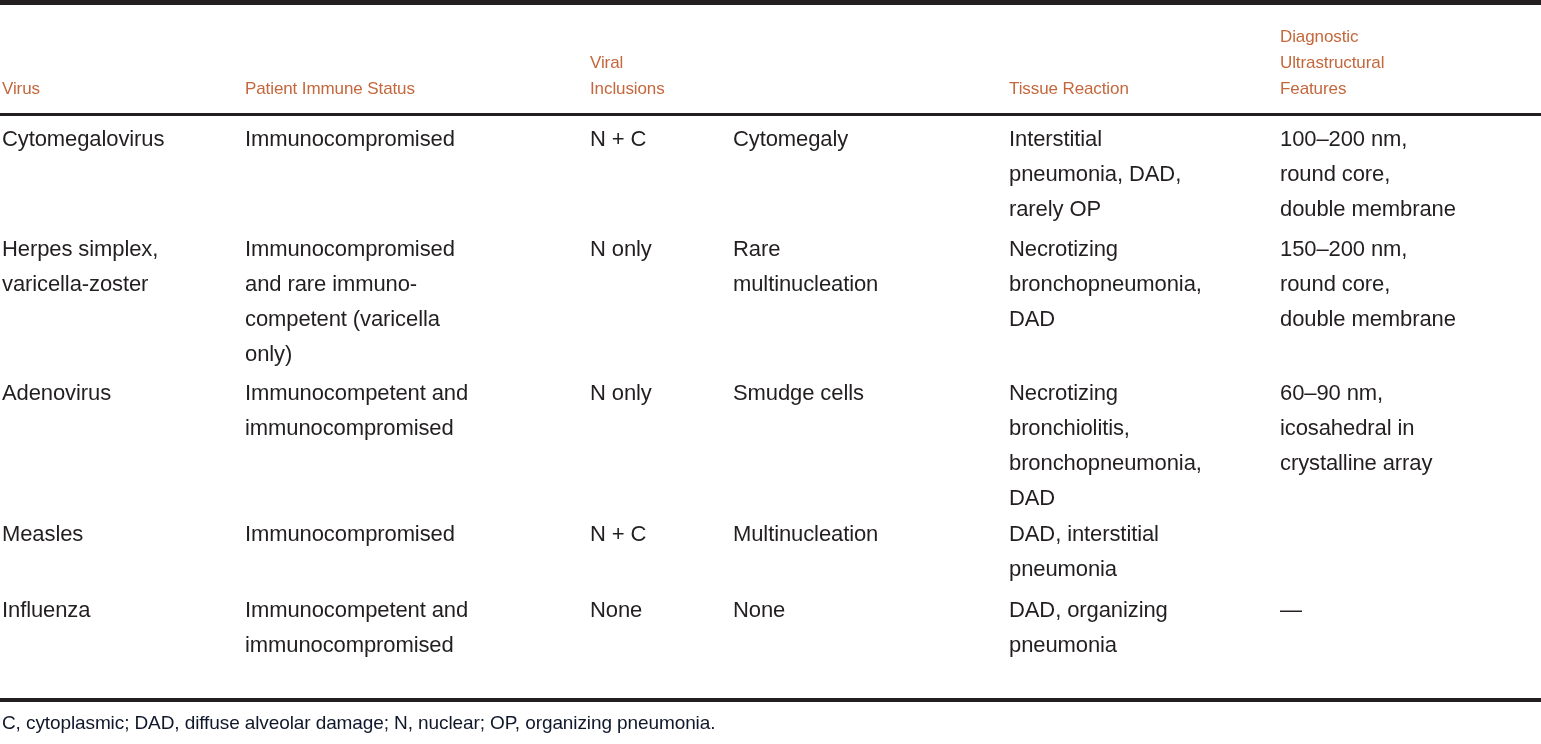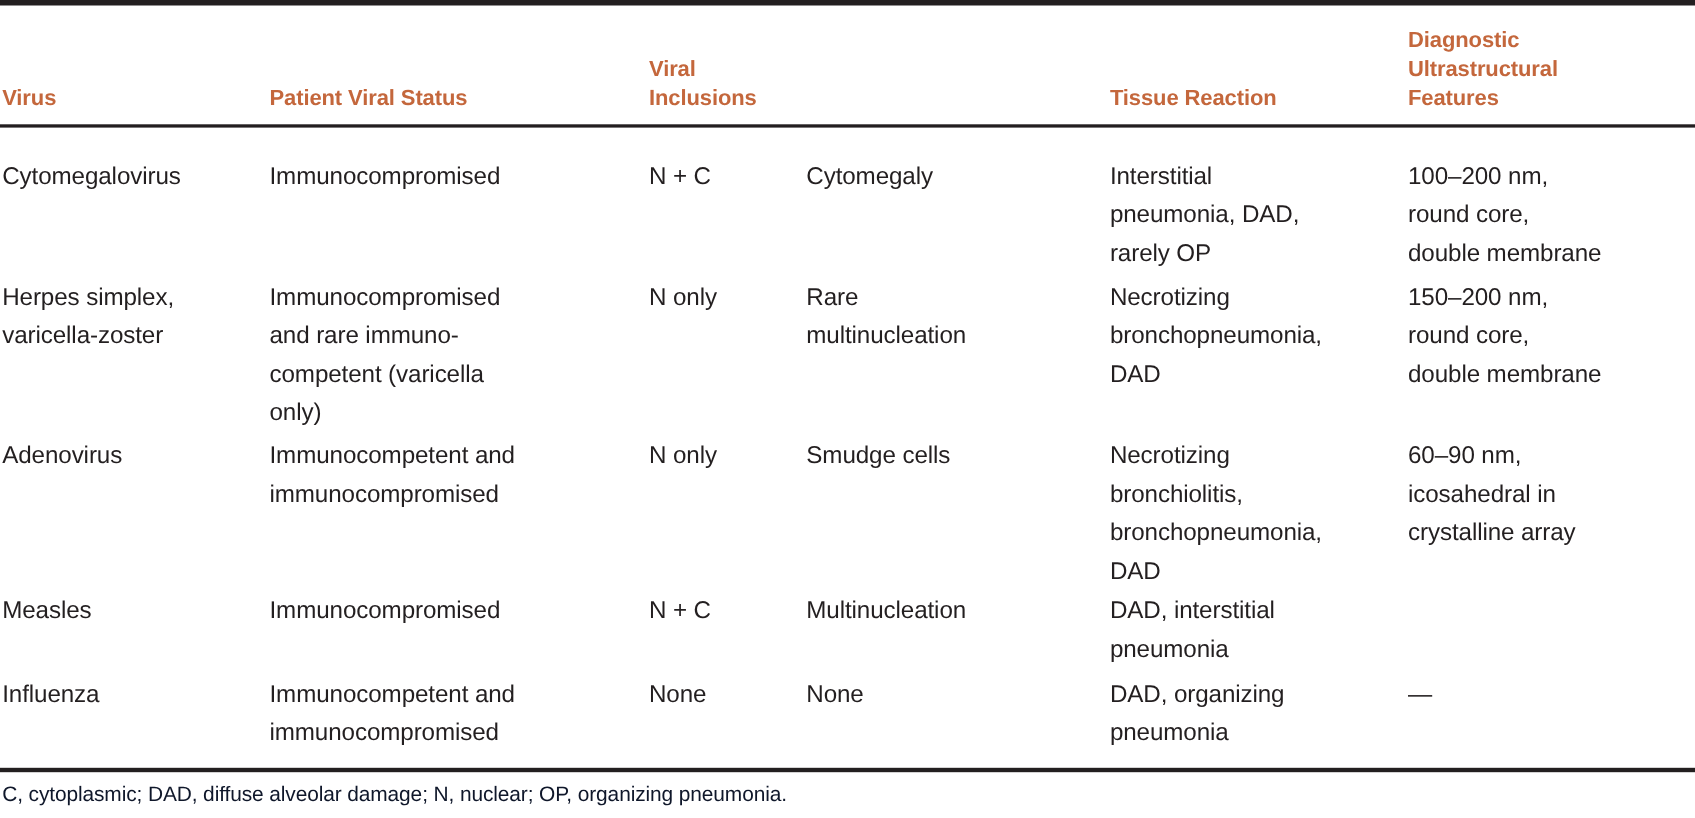--- a/index.html
+++ b/index.html
@@ -47,32 +47,32 @@
   .thead {
     position: absolute;
     left: 0;
     top: 0;
     width: 1541px;
     height: 113px;
   }
   .th {
     position: absolute;
     color: #c4673c;
-    font-weight: bold;
-    font-size: 20px;
+    font-weight: normal;
+    font-size: 17px;
     line-height: 26px;
     letter-spacing: -0.1px;
     white-space: pre-line;
     bottom: 11px;
   }
 
   .tbody {
     position: absolute;
     left: 0;
-    top: 121px;
+    top: 100px;
     width: 1364px;
   }
   .row {
     position: relative;
     width: 1541px;
   }
   .cell {
     position: absolute;
     top: 0;
     color: #231f20;
@@ -102,21 +102,21 @@
 </style>
 </head>
 <body>
 
 <div class="table-sheet">
 
   <div class="rule-top"></div>
 
   <div class="thead">
     <div class="th c0">Virus</div>
-    <div class="th c1">Patient Viral Status</div>
+    <div class="th c1">Patient Immune Status</div>
     <div class="th c2">Viral
 Inclusions</div>
     <div class="th c4">Tissue Reaction</div>
     <div class="th c5">Diagnostic
 Ultrastructural
 Features</div>
   </div>
 
   <div class="rule-header"></div>
 

